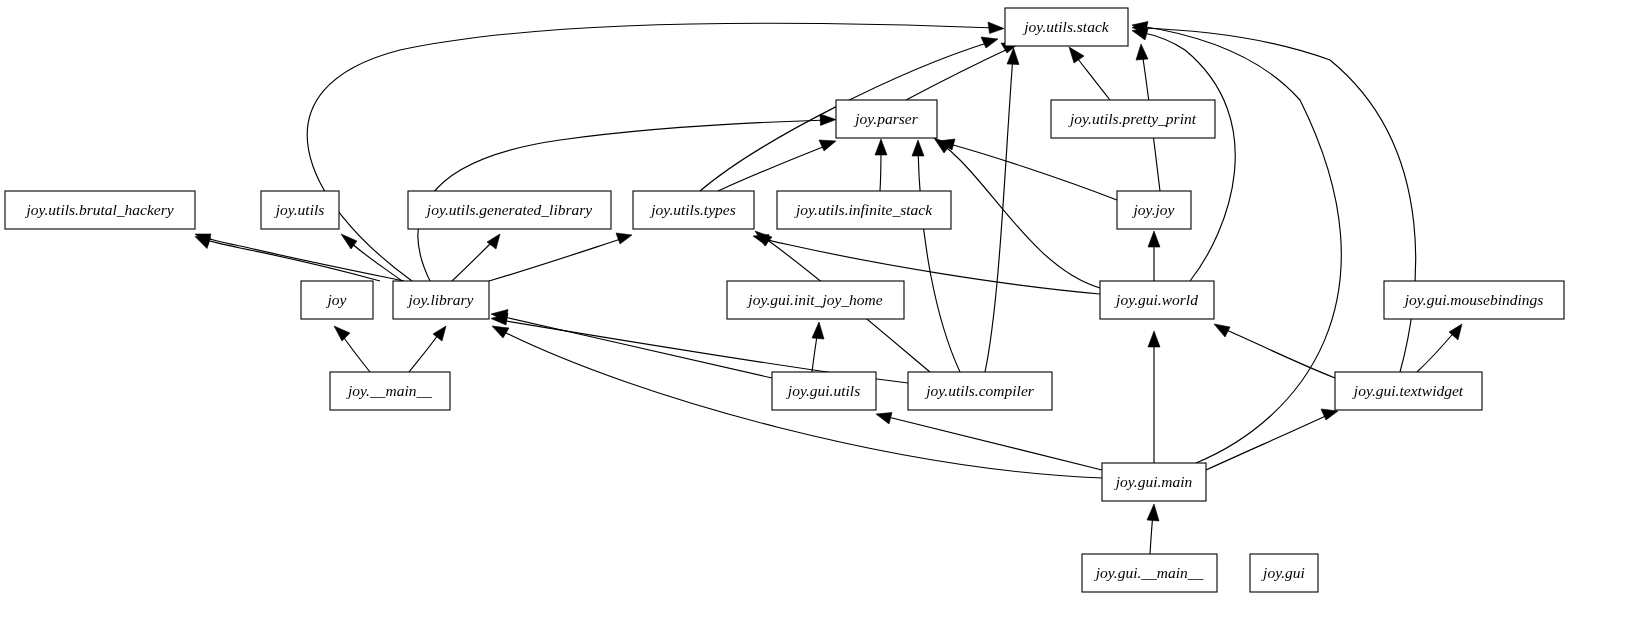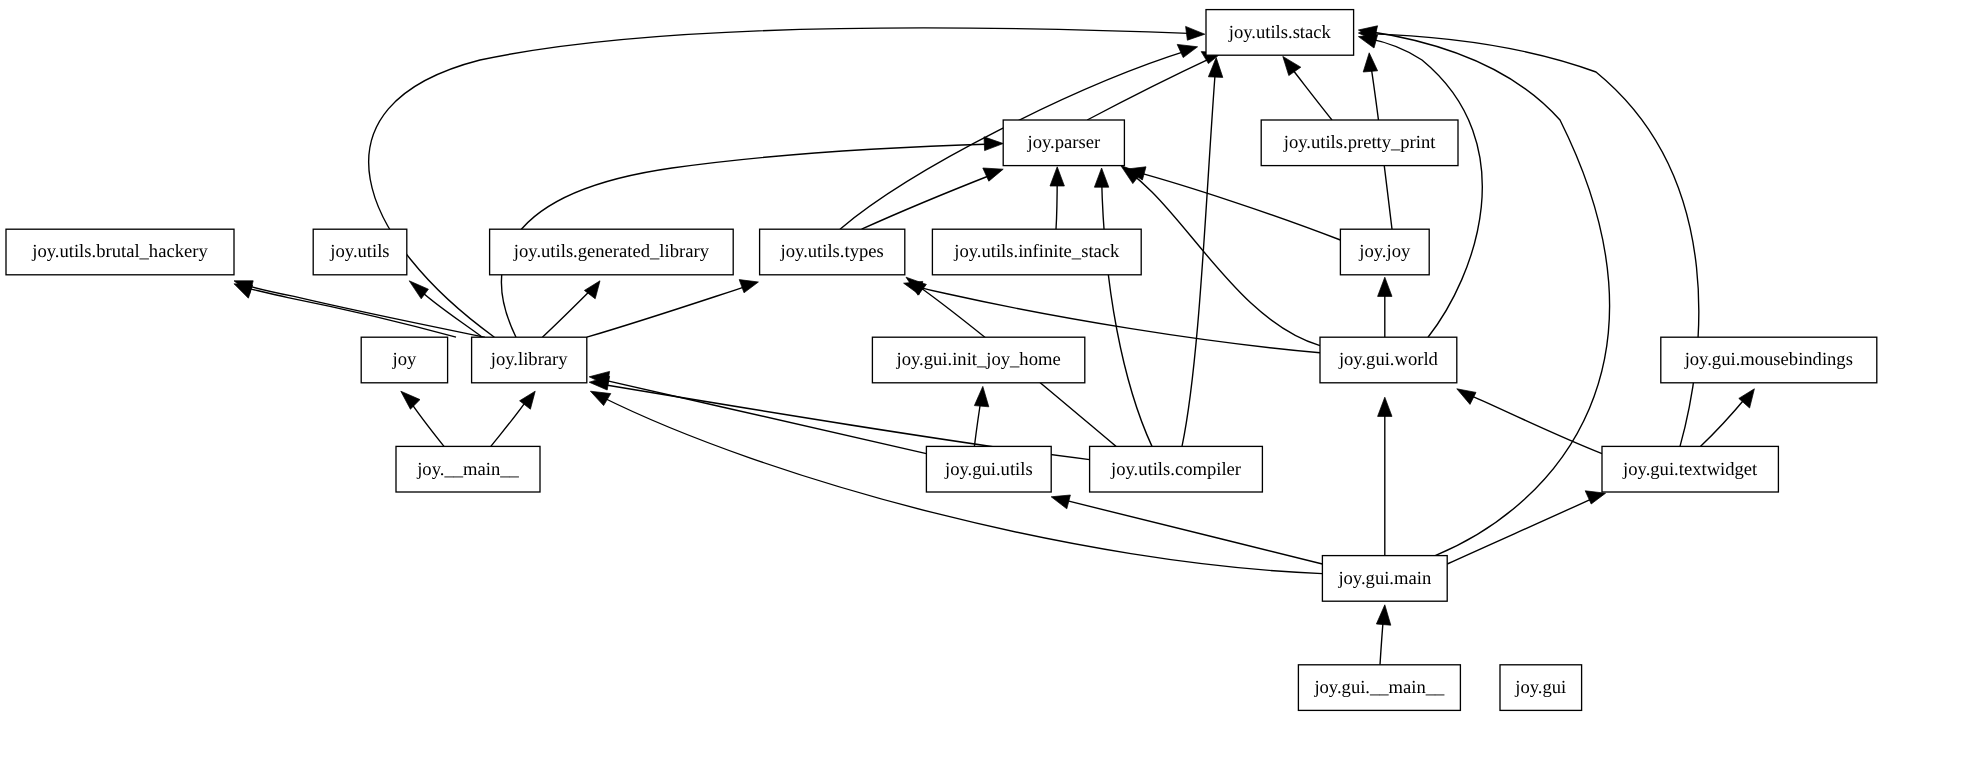--- a/index.html
+++ b/index.html
@@ -6,20 +6,21 @@
     margin: 0;
     padding: 0;
     background: #ffffff;
   }
   #page {
     position: relative;
     width: 1648px;
     height: 635px;
     background: #ffffff;
     overflow: hidden;
+    font-style: italic;
   }
   svg#graph {
     display: block;
     width: 1648px;
     height: 635px;
     background: #ffffff;
   }
   .node-rect {
     fill: #ffffff;
     stroke: #000000;

